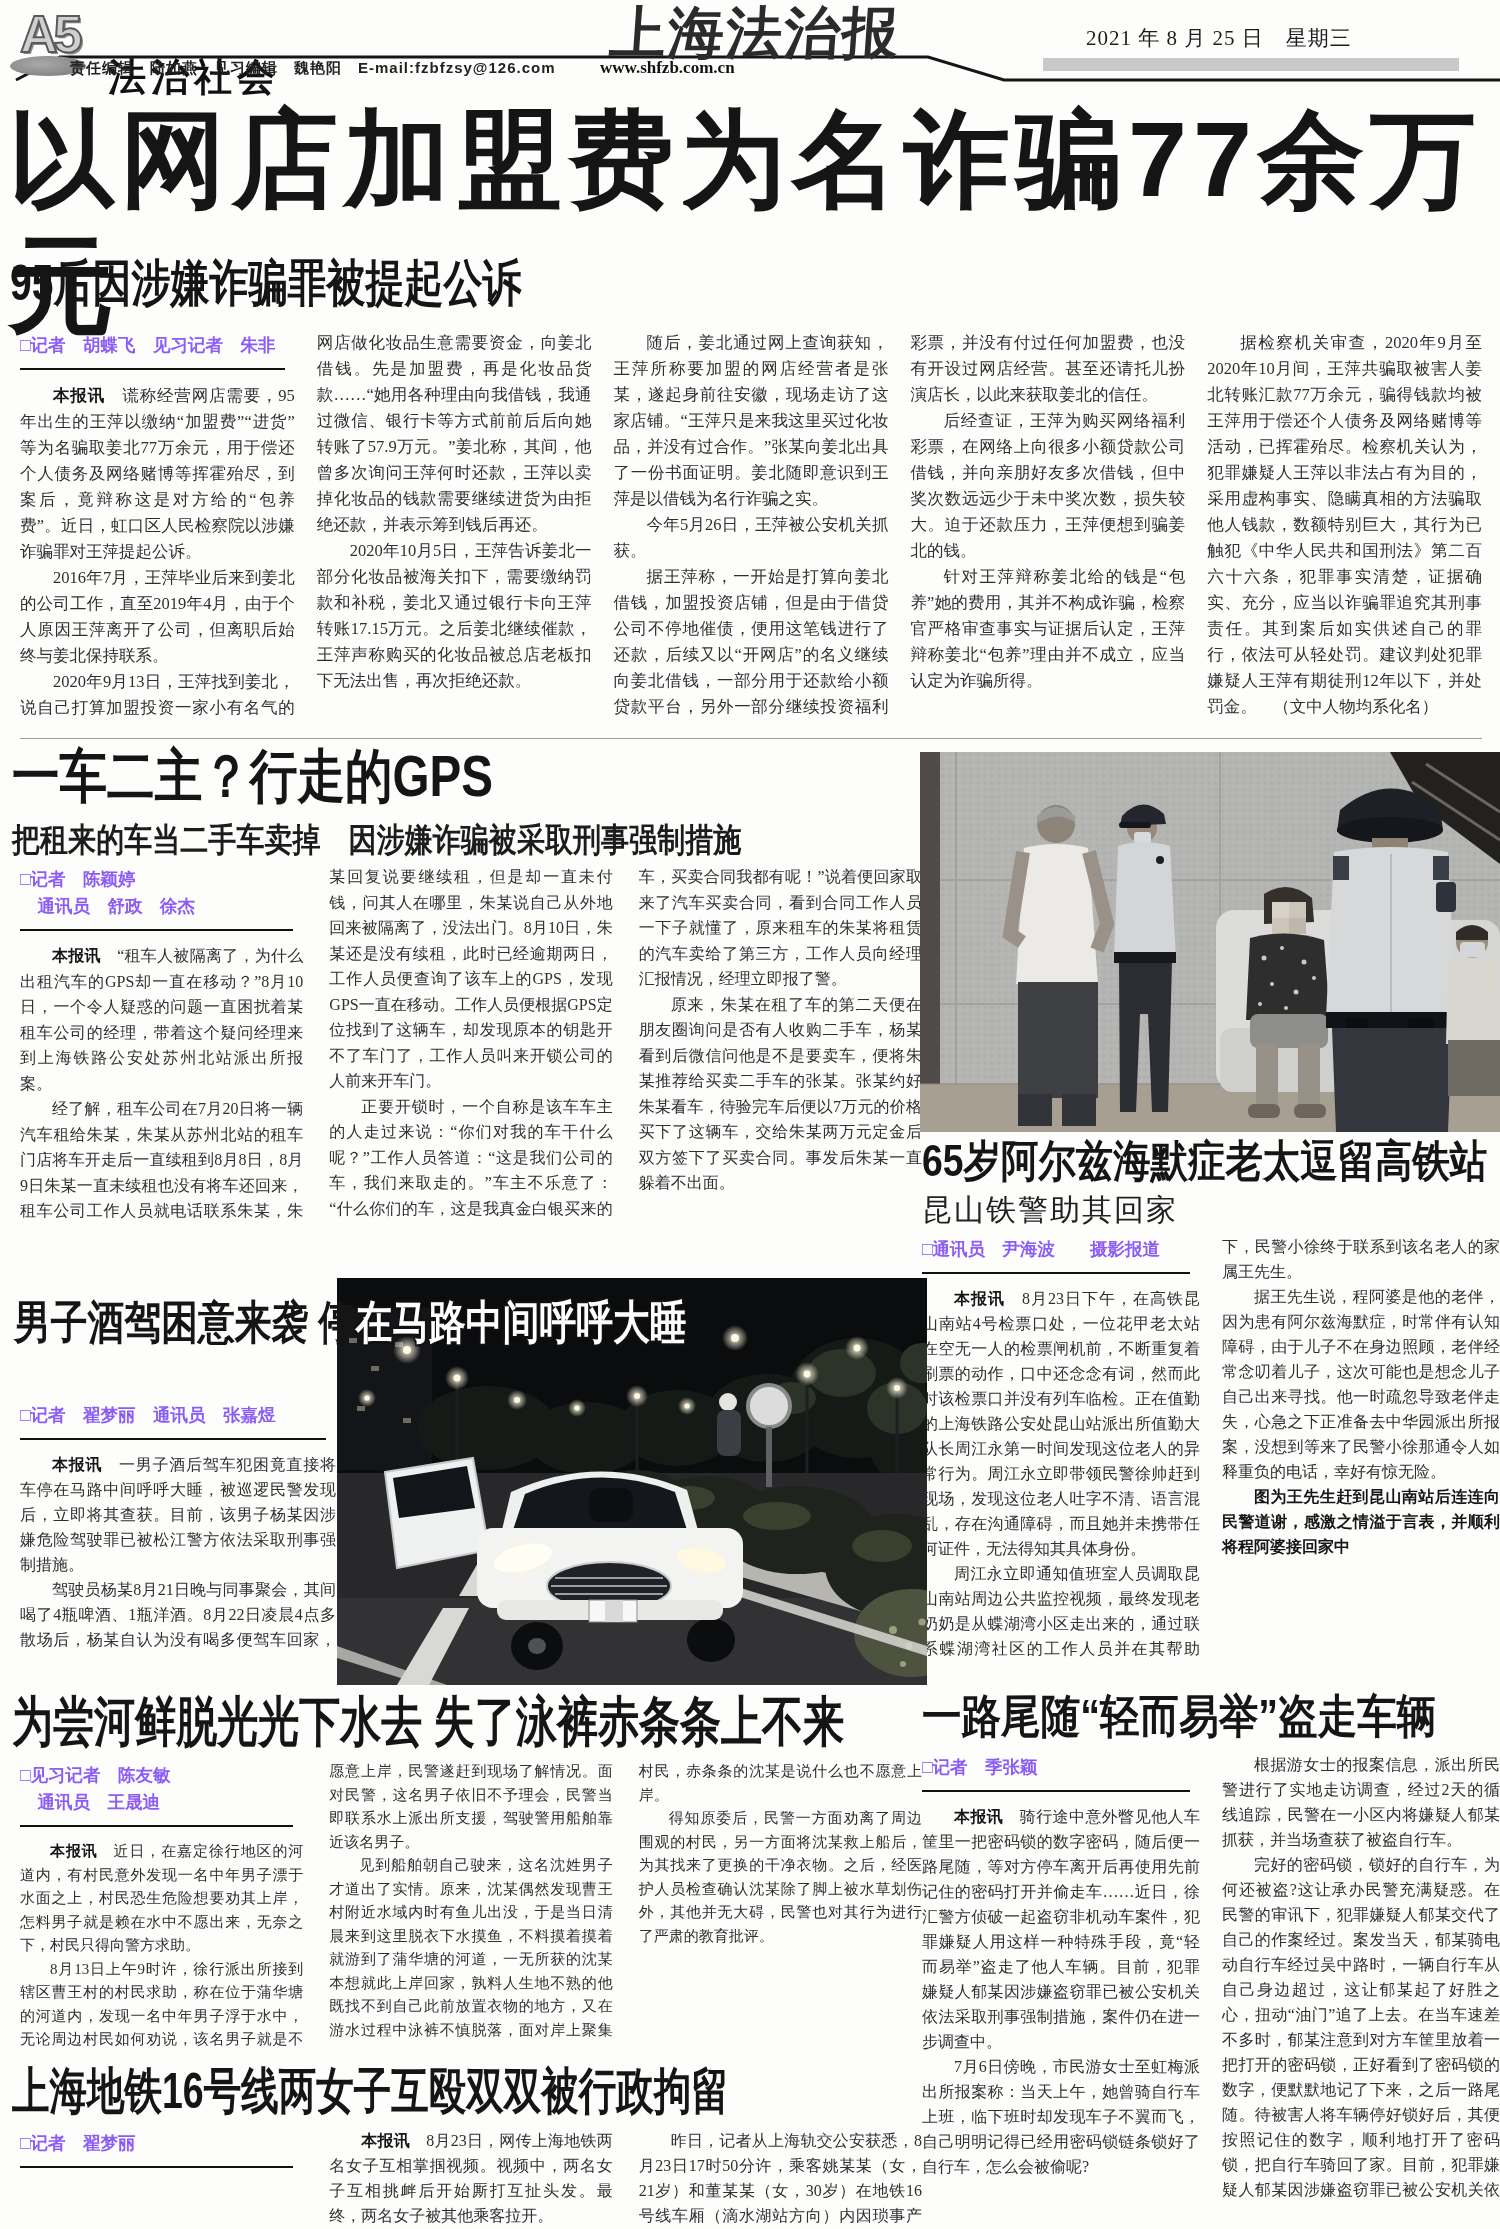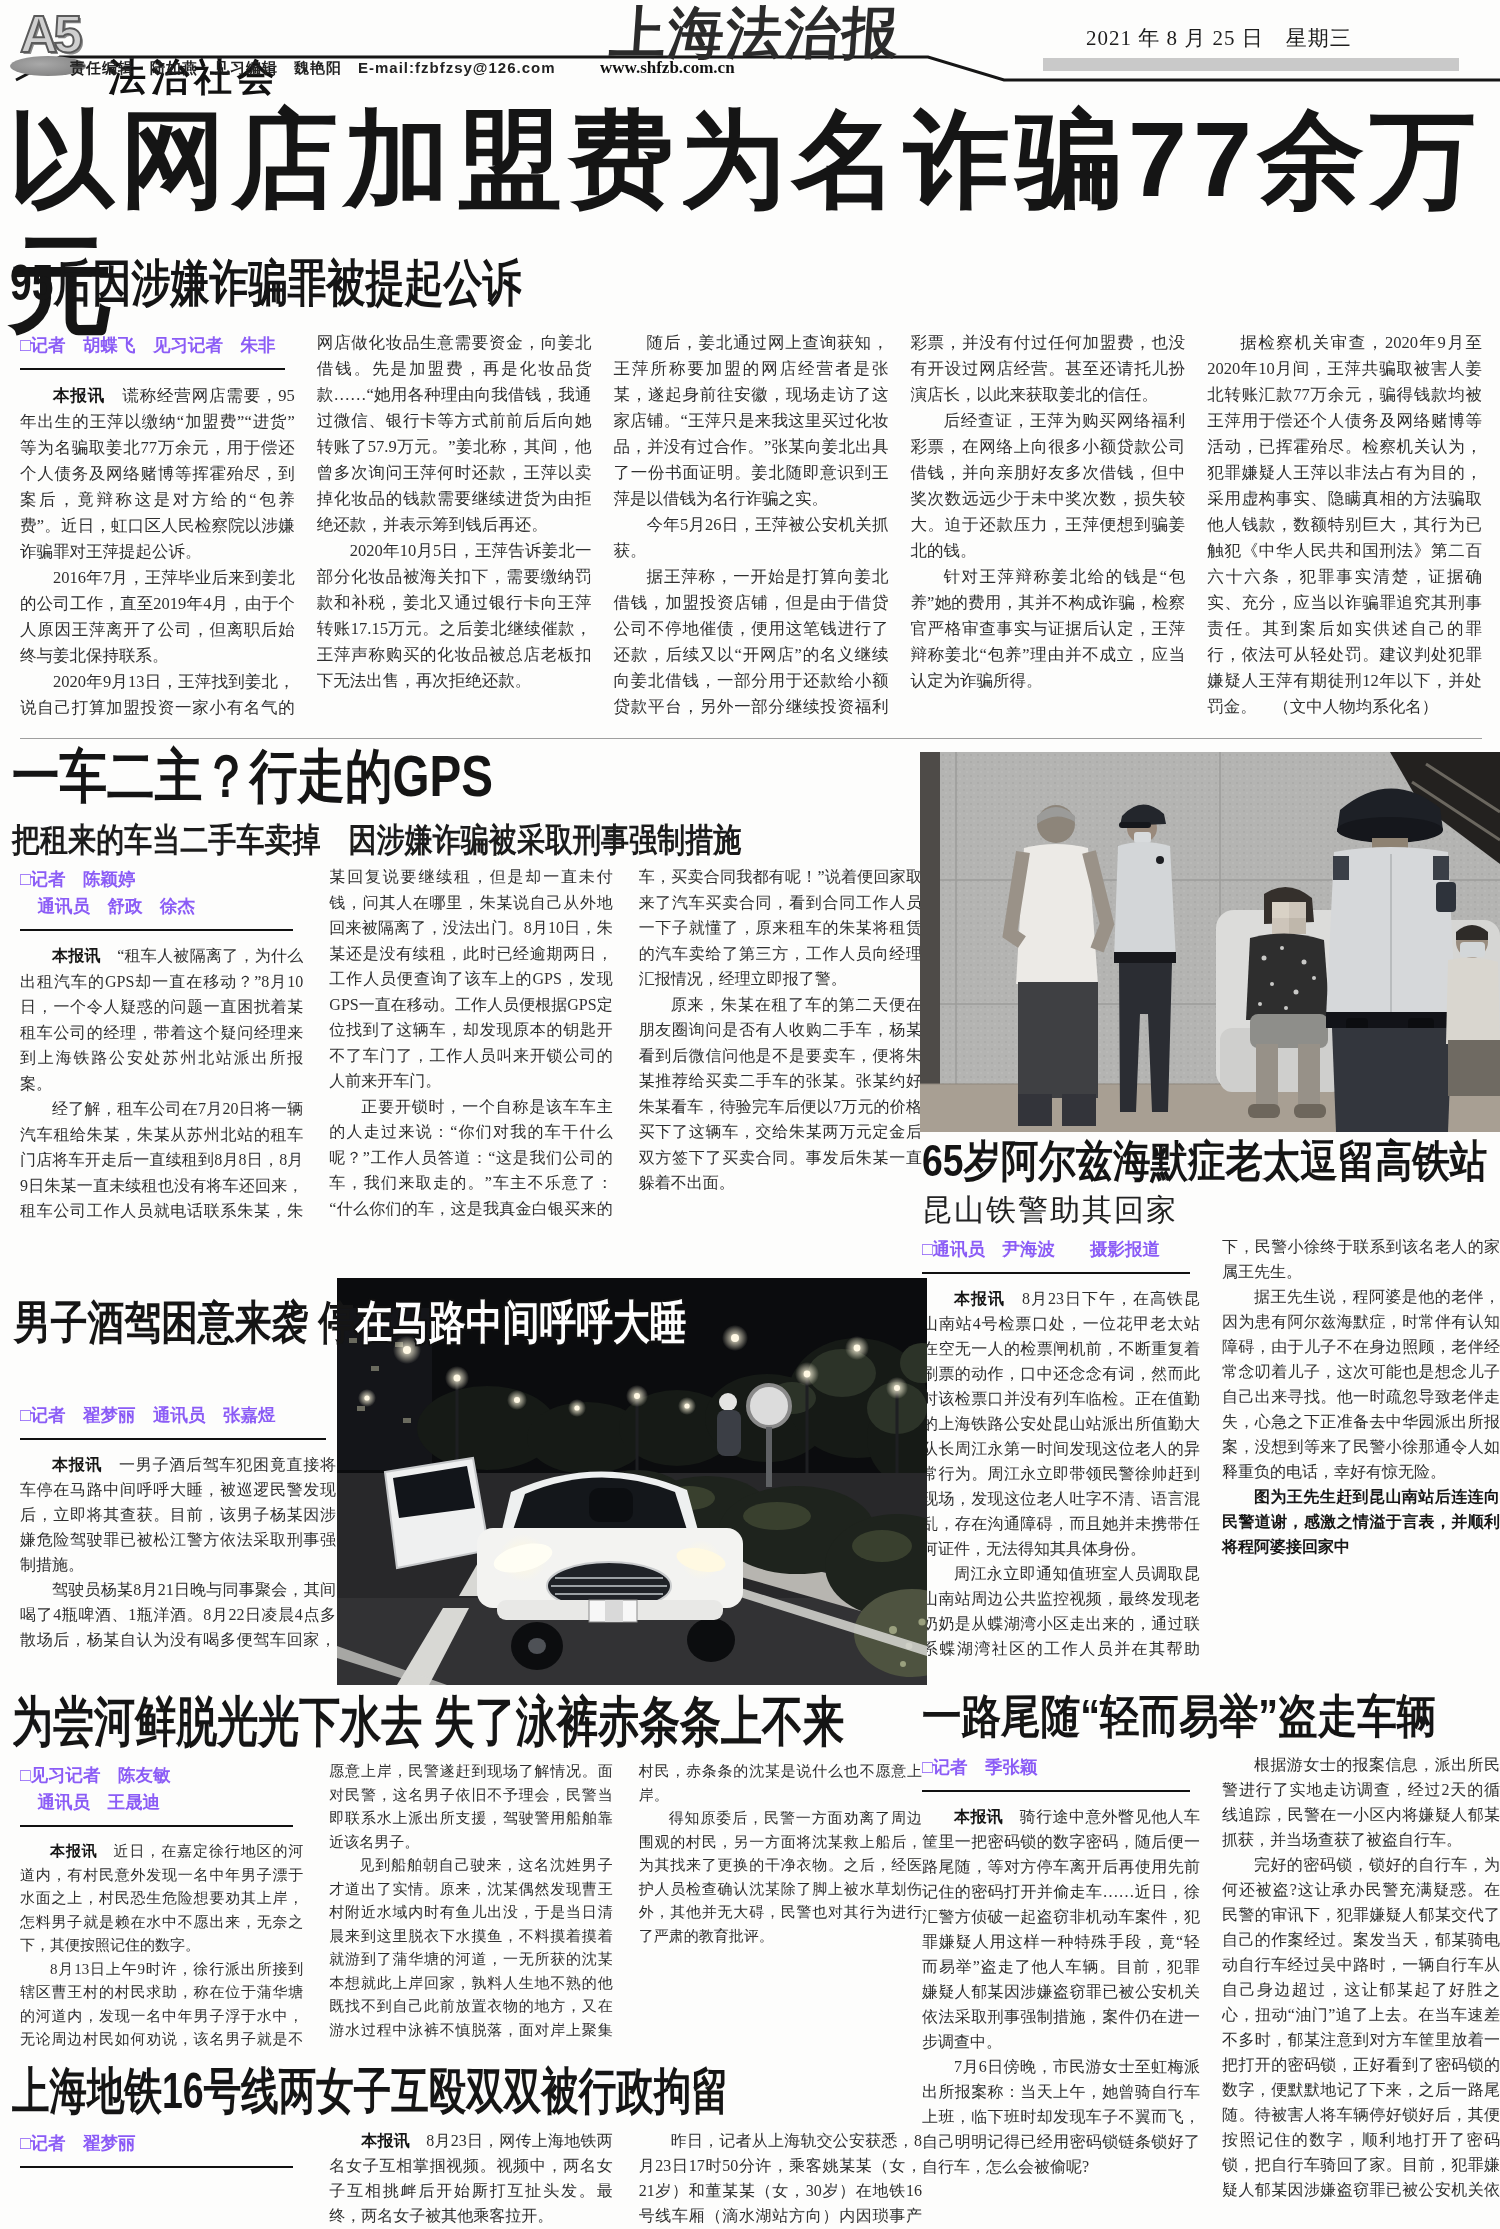--- a/index.html
+++ b/index.html
@@ -397,21 +397,21 @@
   </section>
 
   <h1 class="hl hl-river"><span class="squeeze">为尝河鲜脱光光下水去 失了泳裤赤条条上不来</span></h1>
 
   <section class="body-block b-river">
     <div class="byline">
       <div>□见习记者　陈友敏</div>
       <div>　通讯员　王晟迪</div>
     </div>
     <div>
-        <p class="para"><strong class="plead">本报讯</strong><span>　近日，在嘉定徐行地区的河道内，有村民意外发现一名中年男子漂于水面之上，村民恐生危险想要劝其上岸，怎料男子就是赖在水中不愿出来，无奈之下，其便按照记住的数字。</span></p>
+        <p class="para"><strong class="plead">本报讯</strong><span>　近日，在嘉定徐行地区的河道内，有村民意外发现一名中年男子漂于水面之上，村民恐生危险想要劝其上岸，怎料男子就是赖在水中不愿出来，无奈之下，村民只得向警方求助。</span></p>
         <p class="para"><span>8月13日上午9时许，徐行派出所接到辖区曹王村的村民求助，称在位于蒲华塘的河道内，发现一名中年男子浮于水中，无论周边村民如何劝说，该名男子就是不愿意上岸，民警遂赶到现场了解情况。面对民警，这名男子依旧不予理会，民警当即联系水上派出所支援，驾驶警用船舶靠近该名男子。</span></p>
         <p class="para"><span>见到船舶朝自己驶来，这名沈姓男子才道出了实情。原来，沈某偶然发现曹王村附近水域内时有鱼儿出没，于是当日清晨来到这里脱衣下水摸鱼，不料摸着摸着就游到了蒲华塘的河道，一无所获的沈某本想就此上岸回家，孰料人生地不熟的他既找不到自己此前放置衣物的地方，又在游水过程中泳裤不慎脱落，面对岸上聚集村民，赤条条的沈某是说什么也不愿意上岸。</span></p>
         <p class="para"><span>得知原委后，民警一方面劝离了周边围观的村民，另一方面将沈某救上船后，为其找来了更换的干净衣物。之后，经医护人员检查确认沈某除了脚上被水草划伤外，其他并无大碍，民警也对其行为进行了严肃的教育批评。</span></p>
       </div>
   </section>
 
   <h1 class="hl hl-metro"><span class="squeeze">上海地铁16号线两女子互殴双双被行政拘留</span></h1>
 
   <section class="body-block b-metro">
     <div class="byline">

